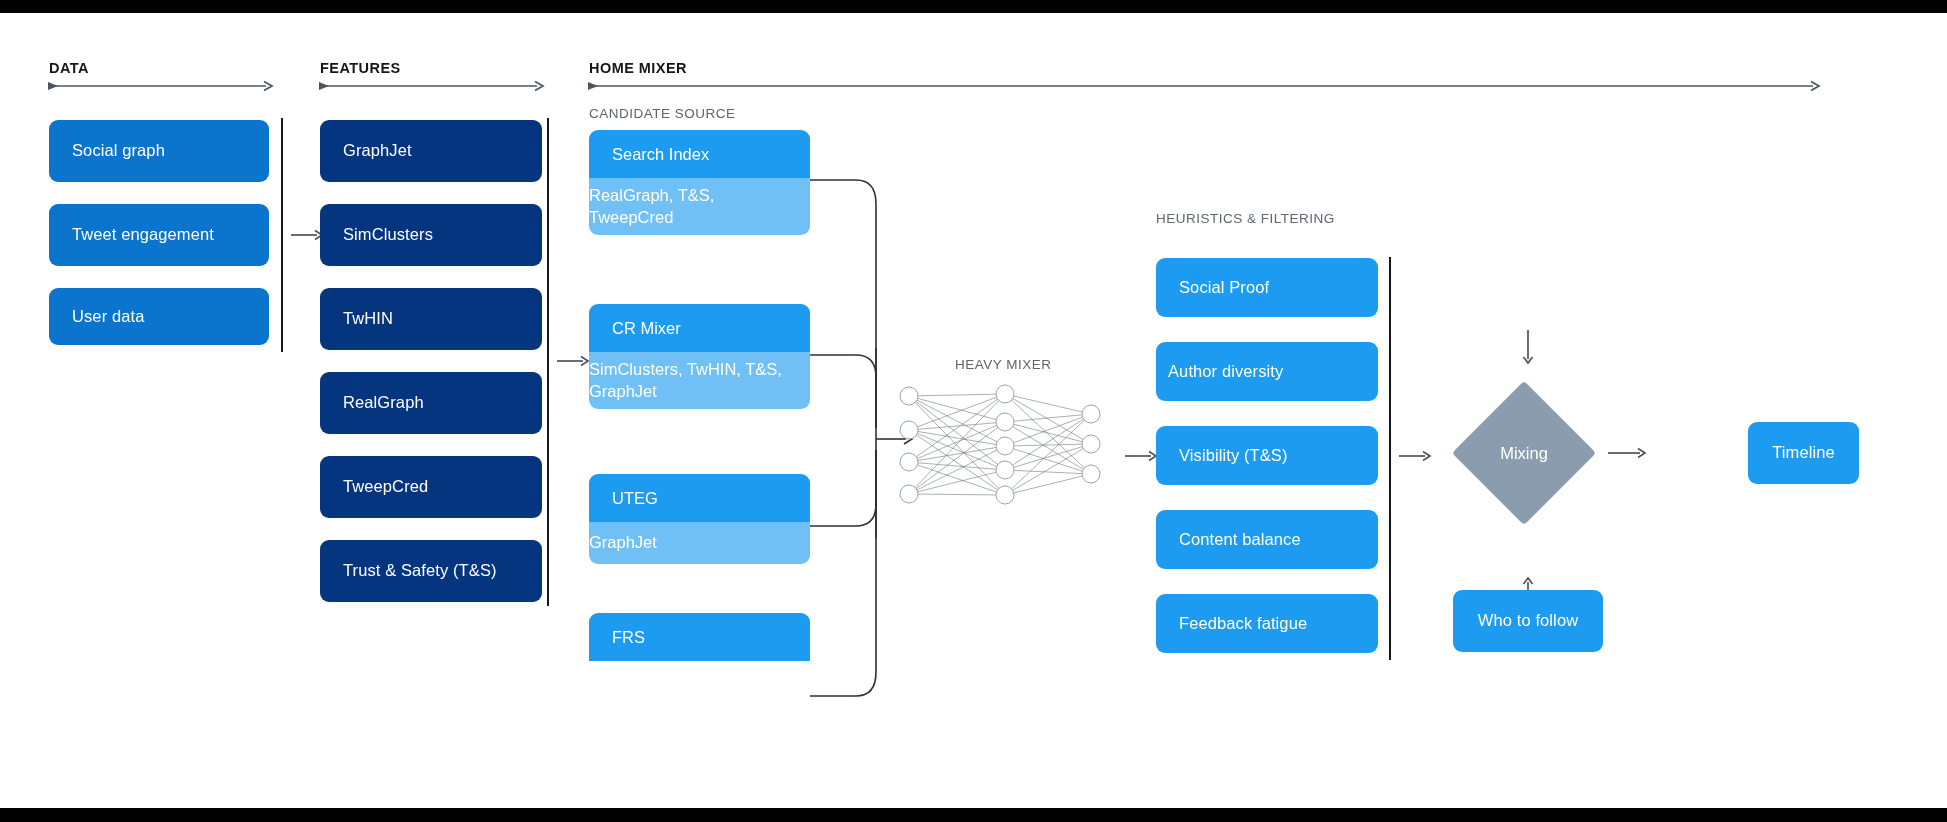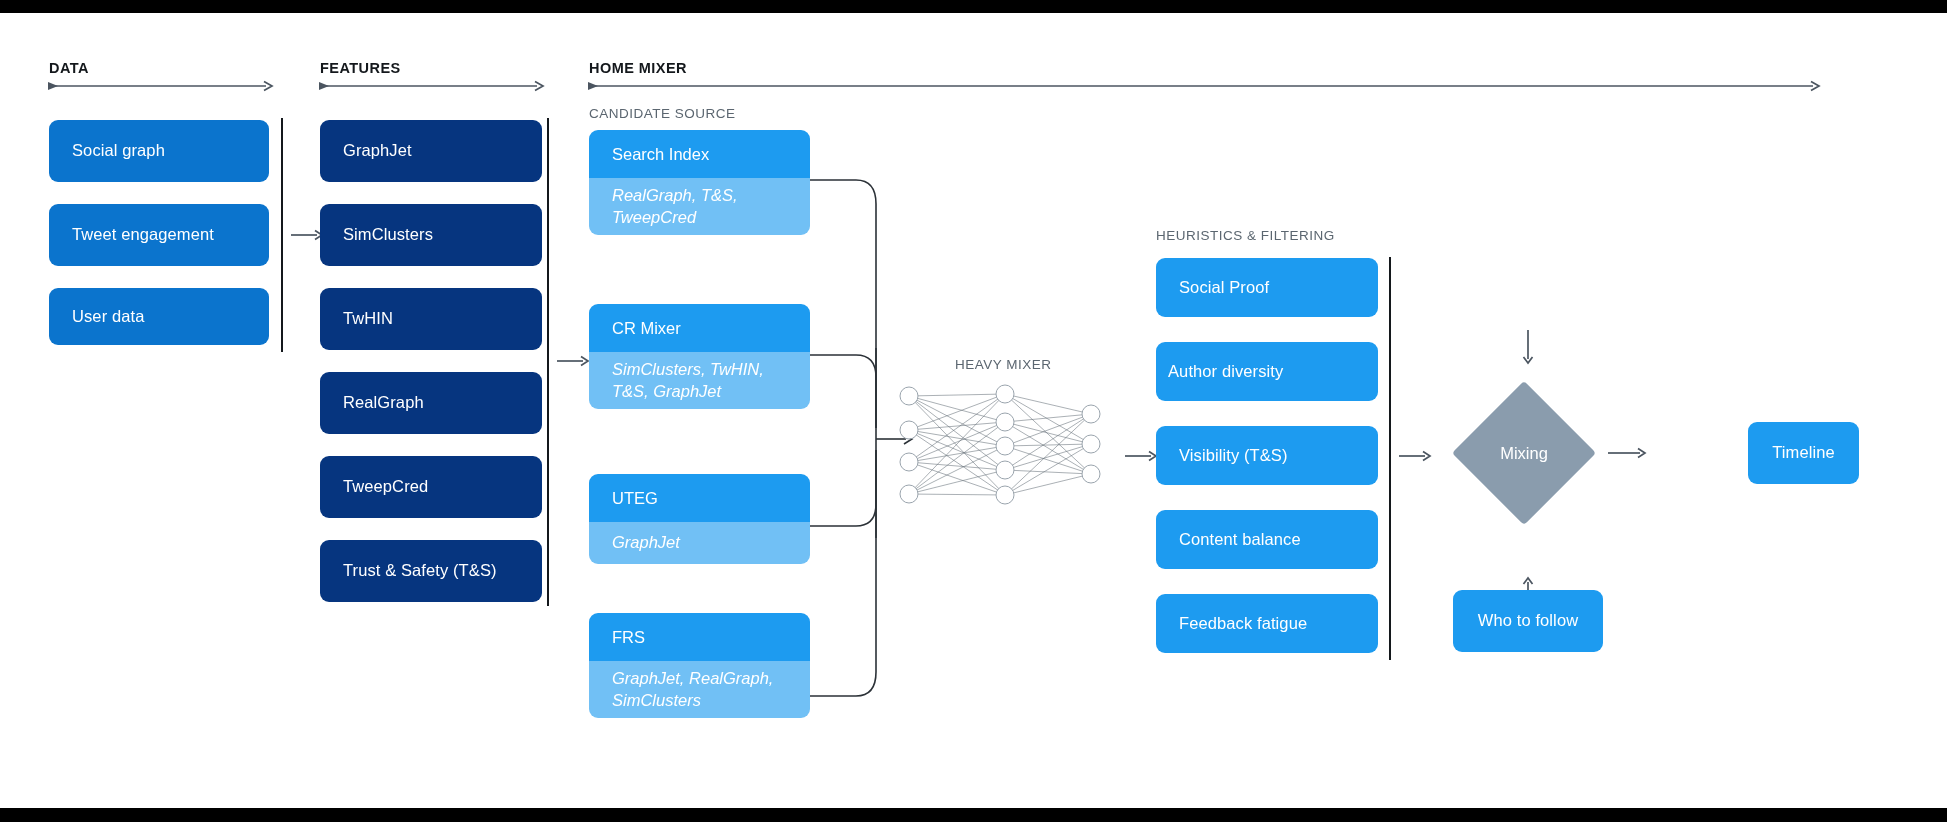--- a/index.html
+++ b/index.html
@@ -84,26 +84,24 @@
     padding-left: 23px;
     font-size: 16.5px;
     box-sizing: border-box;
     height: 48px;
   }
   .cs-body {
     background: #71c0f5;
     color: #ffffff;
     display: flex;
     align-items: center;
-    padding-left: 23px;
     padding-right: 12px;
     font-size: 16.5px;
     line-height: 1.33;
     box-sizing: border-box;
-    font-style: italic;
   }
 
   
   .vdiv {
     position: absolute;
     width: 2px;
     background: #14181c;
   }
 
   
@@ -169,21 +167,21 @@
   <div class="sec-label" style="left:589px; top:60px;">HOME MIXER</div>
   <div class="sec-arrow" style="left:588px; top:80px; width:1232px;">
     <svg width="1232" height="12" viewBox="0 0 1232 12">
       <path d="M0 2 L10 6 L0 10 Z" fill="#4b5560"></path>
       <line x1="2" y1="6" x2="1225" y2="6" stroke="#4b5560" stroke-width="1.7"></line>
       <path d="M1223 1.5 L1231 6 L1223 10.5" fill="none" stroke="#4b5560" stroke-width="1.7"></path>
     </svg>
   </div>
 
   <div class="sub-label" style="left:589px; top:106px;">CANDIDATE SOURCE</div>
-  <div class="sub-label" style="left:1156px; top:228px;">HEURISTICS &amp; FILTERING</div>
+  <div class="sub-label" style="left:1156px; top:211px;">HEURISTICS &amp; FILTERING</div>
   <div class="nn-title" style="left:955px; top:357px;">HEAVY MIXER</div>
 
   <div class="card data" style="left:49px; top:120px; width:220px; height:62px;">Social graph</div>
   <div class="card data" style="left:49px; top:204px; width:220px; height:62px;">Tweet engagement</div>
   <div class="card data" style="left:49px; top:288px; width:220px; height:57px;">User data</div>
 
   <div class="vdiv" style="left:281px; top:118px; height:234px;"></div>
 
   <div class="conn" style="left:291px; top:229px;">
     <svg width="32" height="12" viewBox="0 0 32 12">
@@ -218,21 +216,20 @@
     <div class="cs-body" style="height:57px;">SimClusters, TwHIN, T&amp;S, GraphJet</div>
   </div>
 
   <div class="cs" style="left:589px; top:474px; width:221px; height:90px;">
     <div class="cs-head">UTEG</div>
     <div class="cs-body" style="height:42px;">GraphJet</div>
   </div>
 
   <div class="cs" style="left:589px; top:613px; width:221px; height:105px;">
     <div class="cs-head">FRS</div>
-    <div class="cs-body" style="height:57px;">GraphJet, RealGraph, SimClusters</div>
   </div>
 
   <div class="conn" style="left:808px; top:178px;">
     <svg width="105" height="520" viewBox="0 0 105 520">
       <g fill="none" stroke="#2b3137" stroke-width="1.6">
 
         <path d="M2 2 H48 Q68 2 68 26 V250"></path>
 
         <path d="M2 177 H48 Q68 177 68 199 V250"></path>
 

